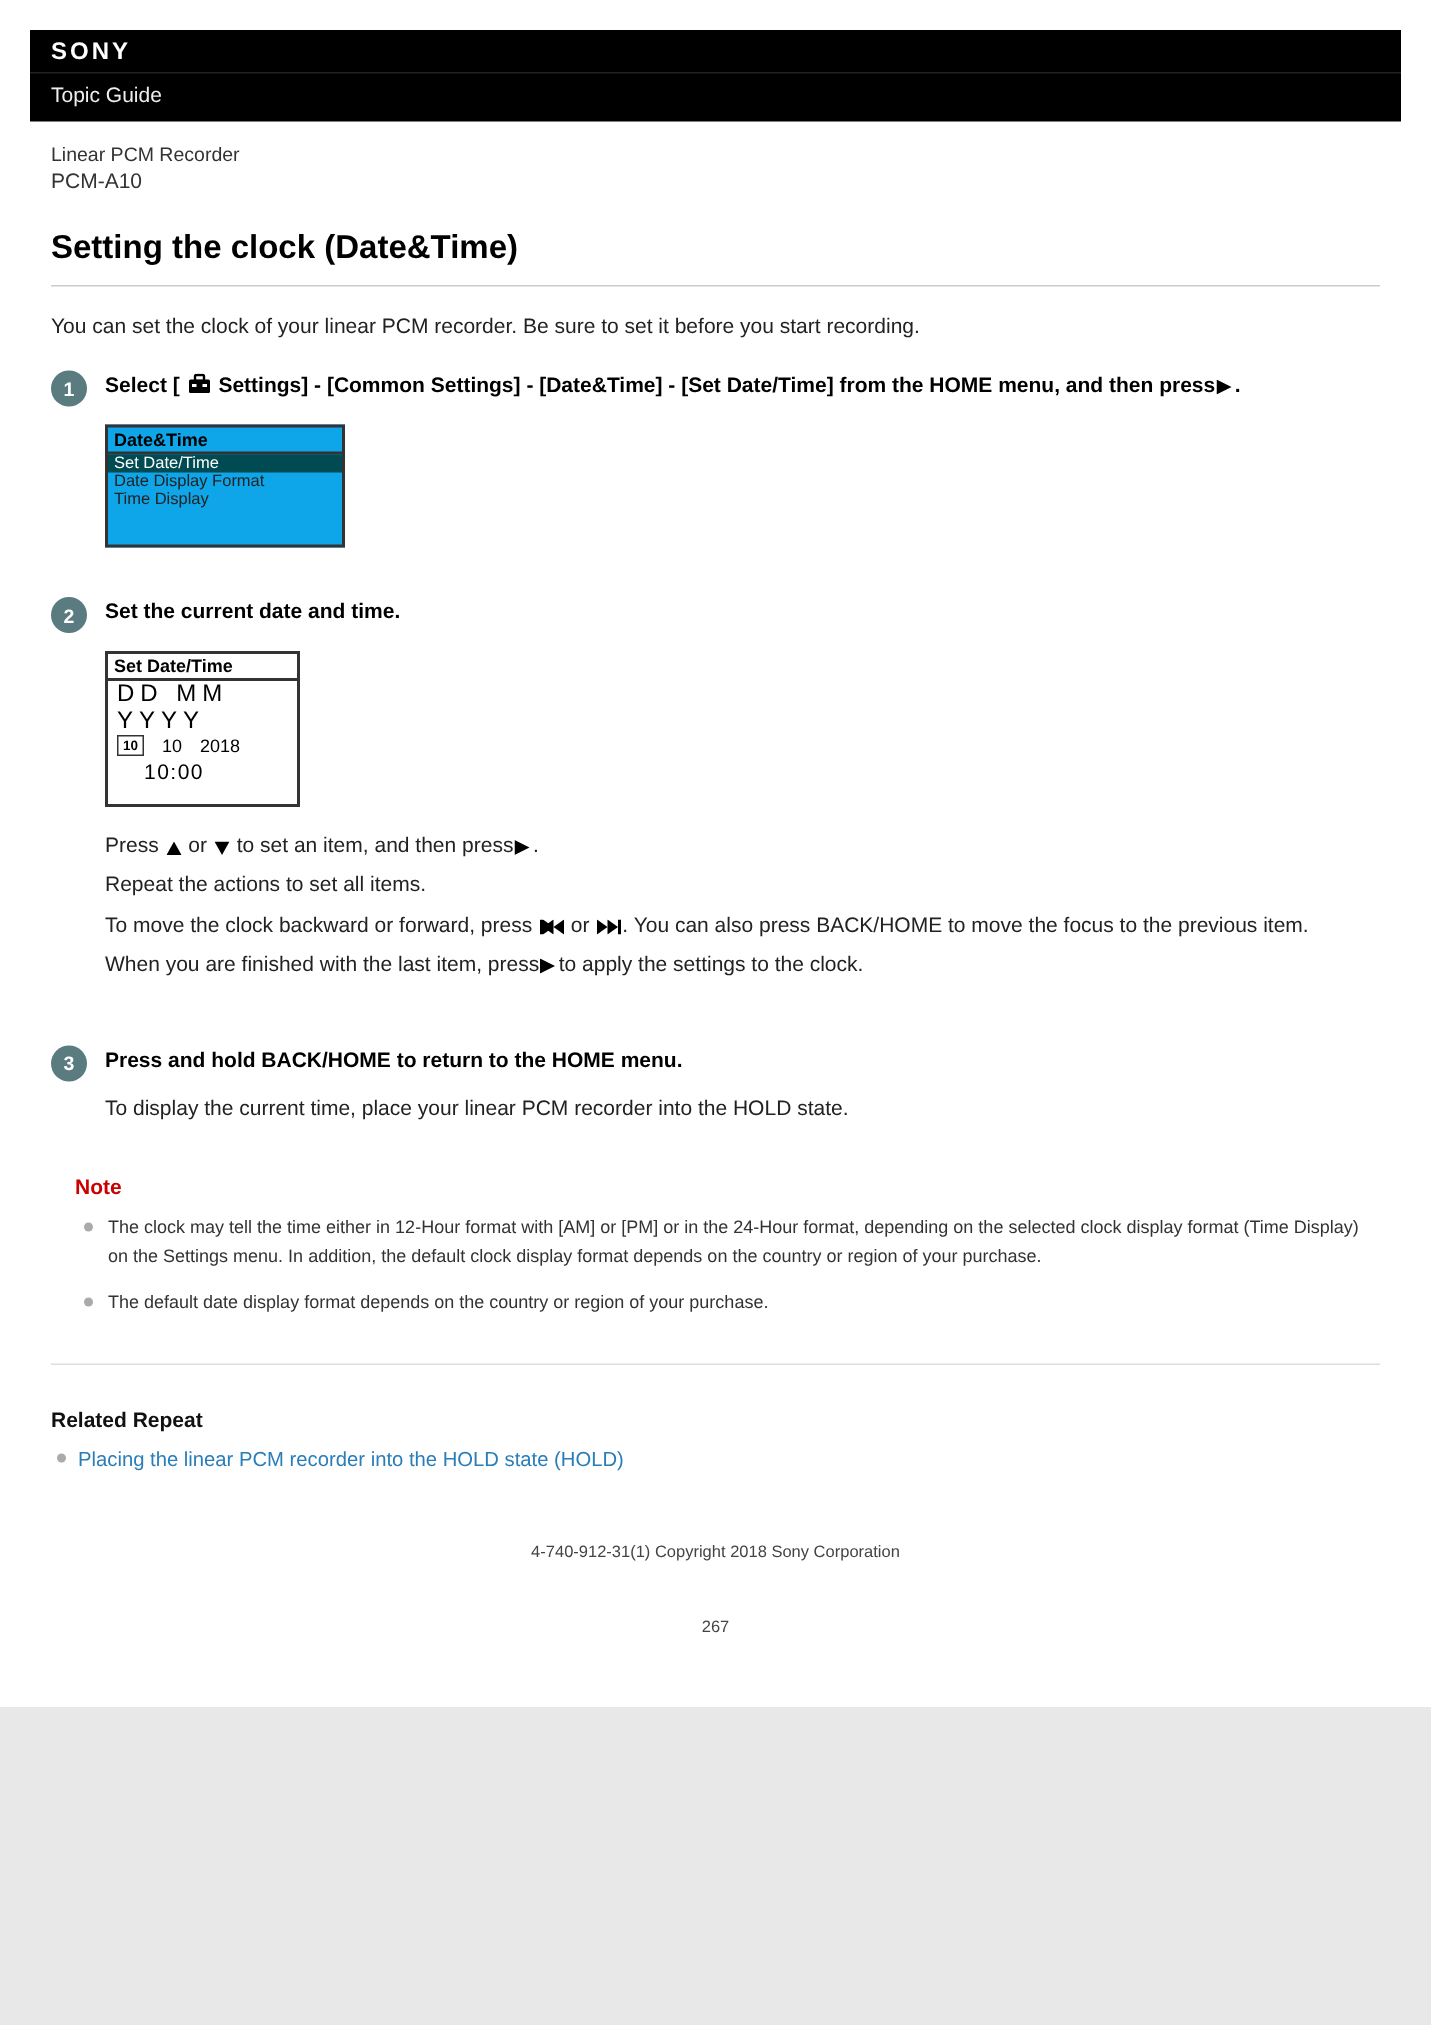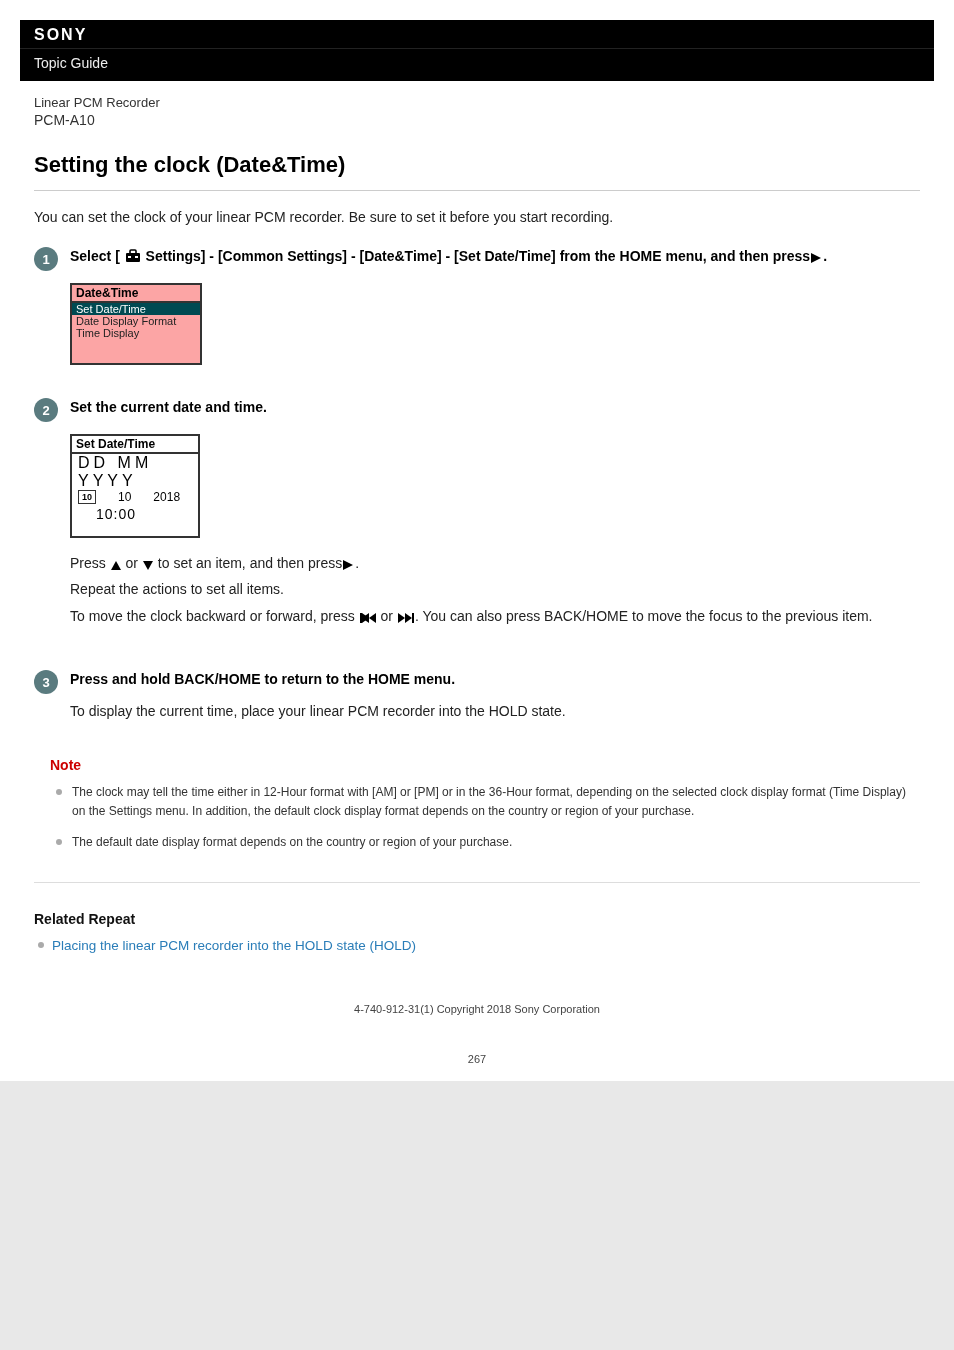--- a/index.html
+++ b/index.html
@@ -5,21 +5,21 @@
   * { box-sizing: border-box; margin: 0; padding: 0; }
   body {
     font-family: Arial, Helvetica, sans-serif;
     background: #e8e8e8;
     display: flex;
     justify-content: center;
   }
   .page {
     width: 954px;
     background: #fff;
-    padding-bottom: 16px;
+    padding-bottom: 47px;
   }
   .top-bar {
     background: #000;
     margin: 20px 20px 0 20px;
   }
   .brand-row {
     border-bottom: 1px solid #222;
     padding: 6px 14px 4px 14px;
   }
   .brand {
@@ -92,22 +92,22 @@
     line-height: 1.5;
   }
   .inline-icon {
     display: inline-block;
     vertical-align: -2px;
     margin: 0 1px;
   }
   .lcd-box {
     margin: 16px 0 24px 0;
     border: 2px solid #333;
-    width: 132px;
-    background: #fca5a5;
+    width: 160px;
+    background: #0ea5e9;
     font-size: 12px;
   }
   .lcd-header {
     border-bottom: 2px solid #333;
     padding: 1px 4px;
     font-weight: bold;
     font-size: 12px;
   }
   .lcd-row.sel {
     background: #004a52;
@@ -135,21 +135,21 @@
   }
   .lcd2-line1 {
     font-size: 16px;
     letter-spacing: 4px;
     padding: 0 6px;
   }
   .lcd2-line2 {
     font-size: 12px;
     padding: 0 6px;
     display: flex;
-    gap: 22px;
+    gap: 12px;
     align-items: flex-start;
   }
   .dd-box {
     display: inline-flex;
     border: 1.5px solid #333;
     width: 18px; height: 14px;
     align-items: center; justify-content: center;
     font-size: 9px; font-weight: bold;
   }
   .lcd2-time {
@@ -316,37 +316,42 @@
             <rect x="0" y="0" width="2" height="10" fill="#000"></rect>
             <polygon points="9,5 2,0 2,10" fill="#000" transform="translate(0,0) scale(1,1)"></polygon>
             <polygon points="2,5 9,0 9,10" fill="#000" transform="translate(0,0)"></polygon>
             <polygon points="9,5 16,0 16,10" fill="#000"></polygon>
           </svg><span> or </span><svg class="inline-icon" width="16" height="10" viewBox="0 0 16 10">
             <polygon points="0,0 7,5 0,10" fill="#000"></polygon>
             <polygon points="7,0 14,5 7,10" fill="#000"></polygon>
             <rect x="14" y="0" width="2" height="10" fill="#000"></rect>
           </svg><span>. You can also press BACK/HOME to move the focus to the previous item.</span>
       </p>
+      <p class="body-text">
+        <span>When you are finished with the last item, press</span><svg class="inline-icon" width="11" height="10" viewBox="0 0 11 10">
+            <polygon points="0,0 10,5 0,10" fill="#000"></polygon>
+          </svg><span>to apply the settings to the clock.</span>
+      </p>
     </div>
   </div>
 
   <div class="step-gap"></div>
 
   <div class="step">
     <div class="step-num">3</div>
     <div class="step-body">
       <div class="step-title">Press and hold BACK/HOME to return to the HOME menu.</div>
       <p class="body-text" style="margin-top:10px">To display the current time, place your linear PCM recorder into the HOLD state.</p>
     </div>
   </div>
 
   <div class="note-block">
     <div class="note-heading">Note</div>
     <ul class="note-list">
-      <li>The clock may tell the time either in 12-Hour format with [AM] or [PM] or in the 36-Hour format, depending on the selected clock display format (Time Display) on the Settings menu. In addition, the default clock display format depends on the country or region of your purchase.</li>
+      <li>The clock may tell the time either in 12-Hour format with [AM] or [PM] or in the 24-Hour format, depending on the selected clock display format (Time Display) on the Settings menu. In addition, the default clock display format depends on the country or region of your purchase.</li>
       <li>The default date display format depends on the country or region of your purchase.</li>
     </ul>
   </div>
 
   <hr class="divider-light" style="margin-top:30px">
 
   <div class="related-block">
     <div class="related-heading">Related Repeat</div>
     <ul class="related-list">
       <li>

